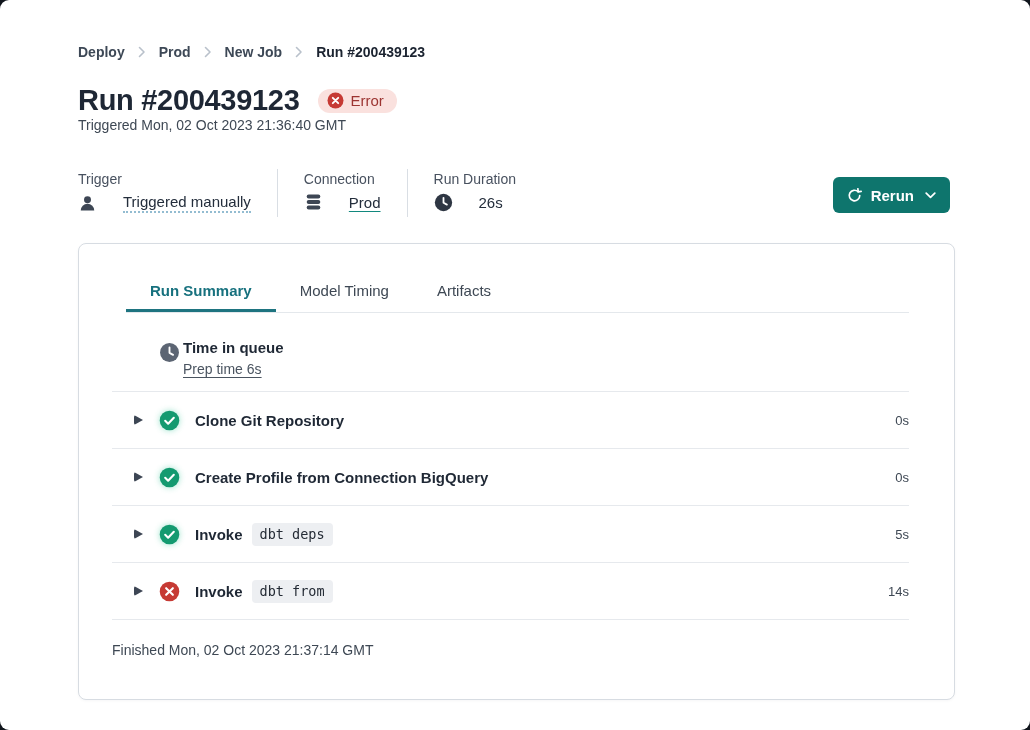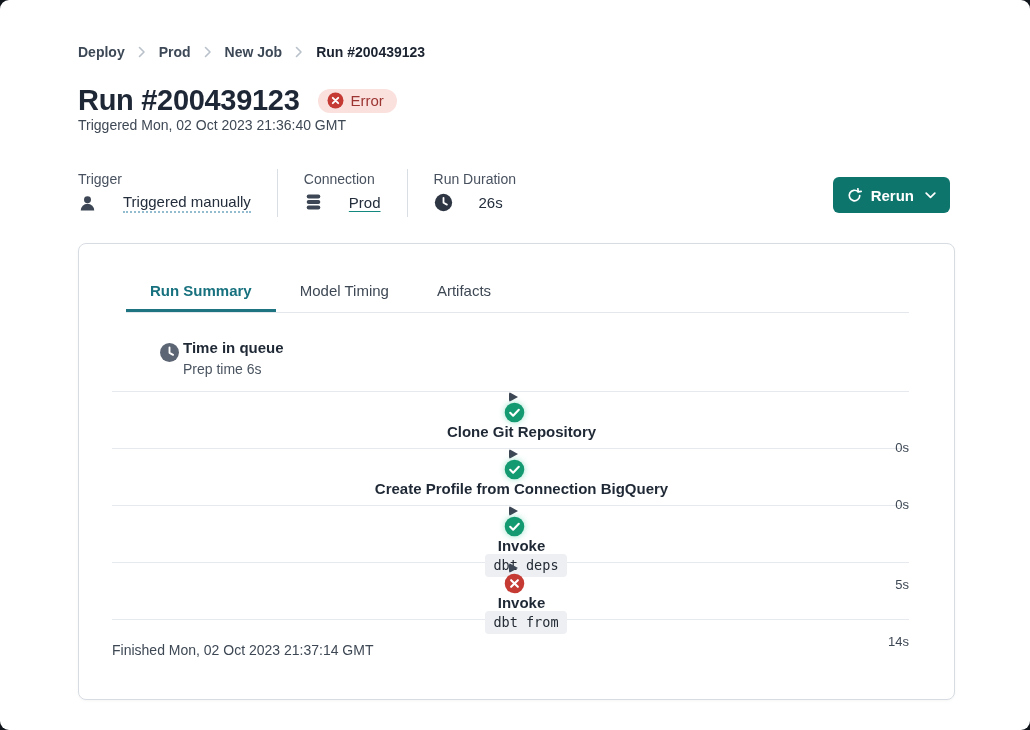--- a/index.html
+++ b/index.html
@@ -90,31 +90,30 @@
 
   
   .queue {
     display: flex; gap: 3px;
     padding: 26px 0 14px 47px;
   }
   .queue-icon { margin-top: 3px; }
   .queue-title { font-size: 15px; font-weight: 700; color: #1F2835; }
   .queue-link {
     margin-top: 5px; font-size: 14px; color: #4A5460;
-    text-underline-offset: 3px; cursor: pointer;
+    text-decoration: underline; text-underline-offset: 3px; cursor: pointer;
   }
 
   
   .row {
     display: flex; align-items: center;
     height: 57px;
     padding-left: 22px;
     border-top: 1px solid #E6E9ED;
     cursor: pointer;
-    flex-direction: column;
   }
   .caret {
     width: 0; height: 0;
     border-left: 9px solid #3D4654;
     border-top: 5.5px solid transparent;
     border-bottom: 5.5px solid transparent;
     border-radius: 2px;
     margin-right: 16px;
   }
   .status { display: flex; align-items: center; margin-right: 15px; }

